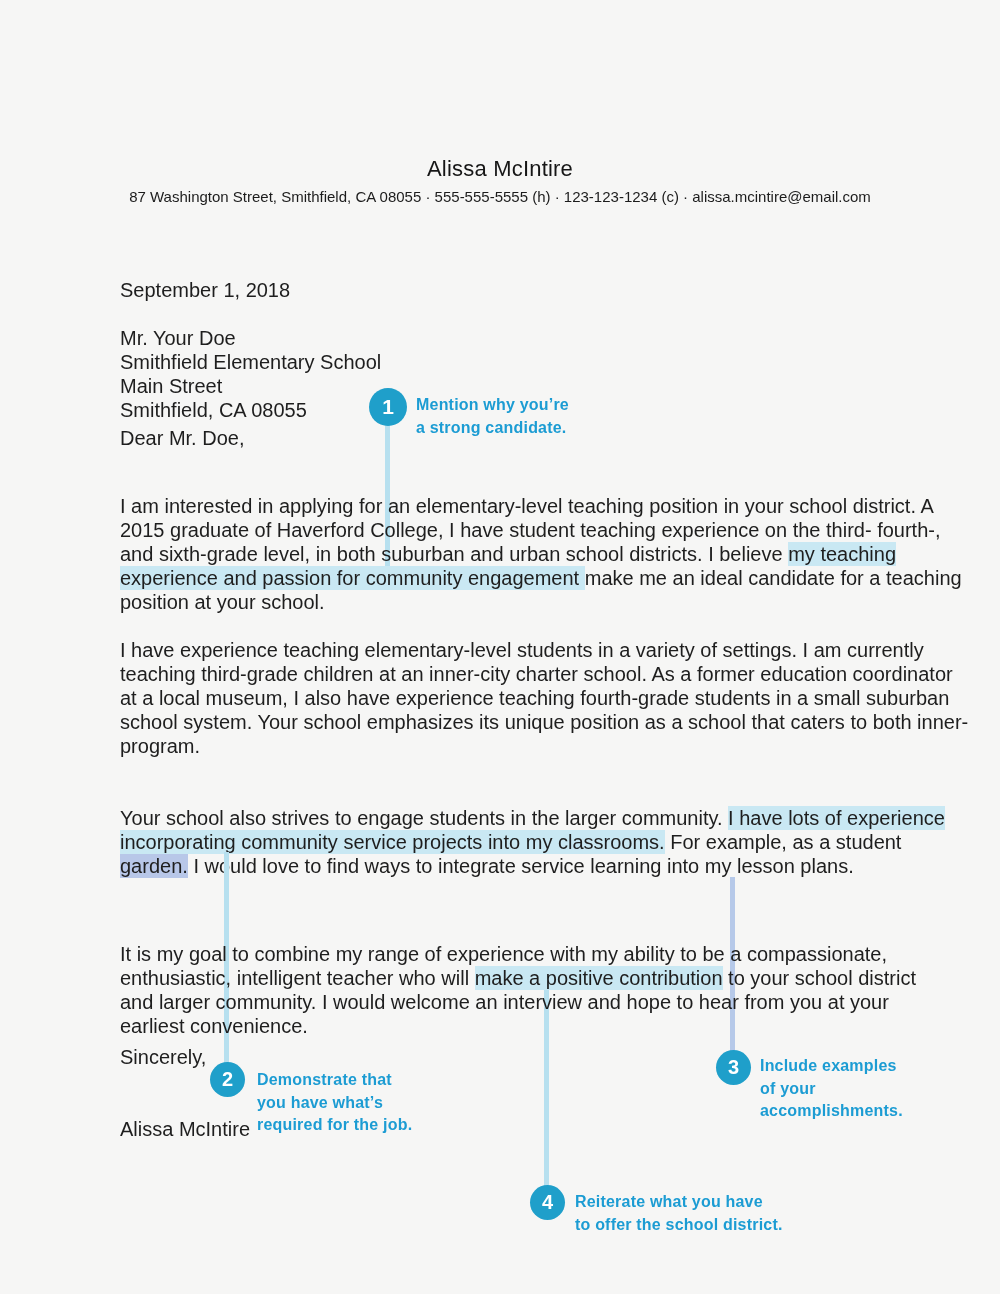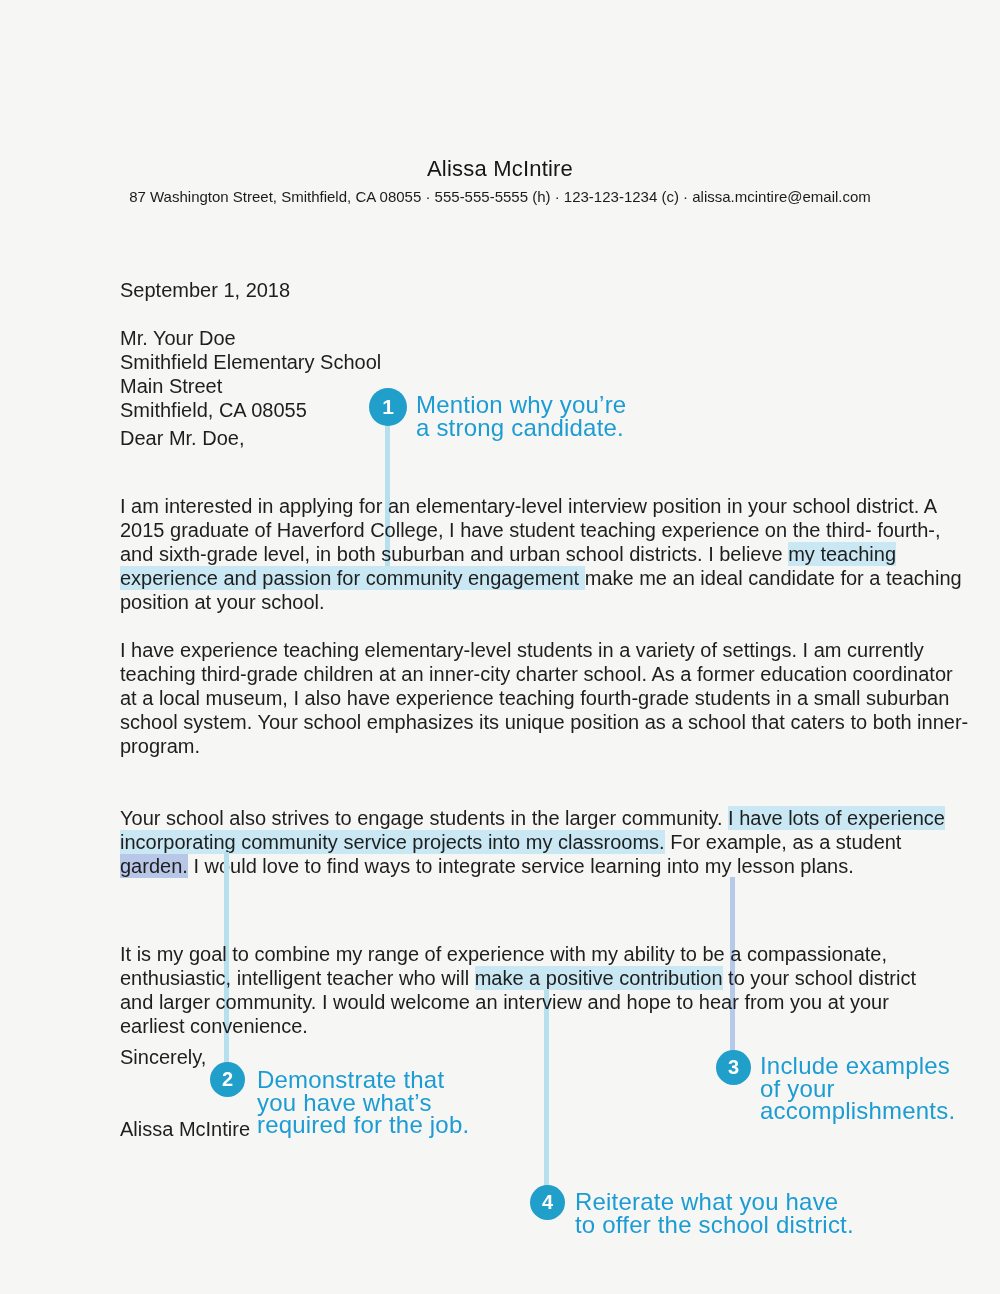--- a/index.html
+++ b/index.html
@@ -46,21 +46,21 @@
     color:#ffffff; font-weight:bold; text-align:center;
   }
   .circle-1 { left:369px; top:388px; width:38px; height:38px; line-height:38px; font-size:21px; }
   .circle-2 { left:210px; top:1062px; width:35px; height:35px; line-height:35px; font-size:20px; }
   .circle-3 { left:716px; top:1050px; width:35px; height:35px; line-height:35px; font-size:20px; }
   .circle-4 { left:530px; top:1185px; width:35px; height:35px; line-height:35px; font-size:20px; }
 
   .ann-label {
     position:absolute; z-index:7;
     color:var(--accent-text);
-    font-weight:normal; font-size:24px; line-height:22.5px; letter-spacing:.2px;
+    font-weight:bold; font-size:16px; line-height:22.5px; letter-spacing:.2px;
     white-space:pre;
   }
   .label-1 { left:416px; top:394px; }
   .label-2 { left:257px; top:1069px; }
   .label-3 { left:760px; top:1055px; }
   .label-4 { left:575px; top:1191px; }
 </style>
 </head>
 <body>
 
@@ -79,21 +79,21 @@
   <div class="abs body-text recipient-block">
       <div class="line">Mr. Your Doe</div>
       <div class="line">Smithfield Elementary School</div>
       <div class="line">Main Street</div>
       <div class="line">Smithfield, CA 08055</div>
     </div>
 
   <div class="abs body-text salutation-block">Dear Mr. Doe,</div>
 
   <div class="abs body-text para-1">
-      <div class="line"><span>I am interested in applying for an elementary-level interview position in your school district. A</span></div>
+      <div class="line"><span>I am interested in applying for an elementary-level teaching position in your school district. A</span></div>
       <div class="line"><span>2015 graduate of Haverford College, I have student teaching experience on the third- fourth-,</span></div>
       <div class="line"><span>and sixth-grade level, in both suburban and urban school districts. I believe </span><span class="hl-cyan">my teaching</span></div>
       <div class="line"><span class="hl-cyan">experience and passion for community engagement </span><span>make me an ideal candidate for a teaching</span></div>
       <div class="line"><span>position at your school.</span></div>
     </div>
   <div class="abs body-text para-2">
       <div class="line"><span>I have experience teaching elementary-level students in a variety of settings. I am currently</span></div>
       <div class="line"><span>teaching third-grade children at an inner-city charter school. As a former education coordinator</span></div>
       <div class="line"><span>at a local museum, I also have experience teaching fourth-grade students in a small suburban</span></div>
       <div class="line"><span>school system. Your school emphasizes its unique position as a school that caters to both inner-</span></div>

